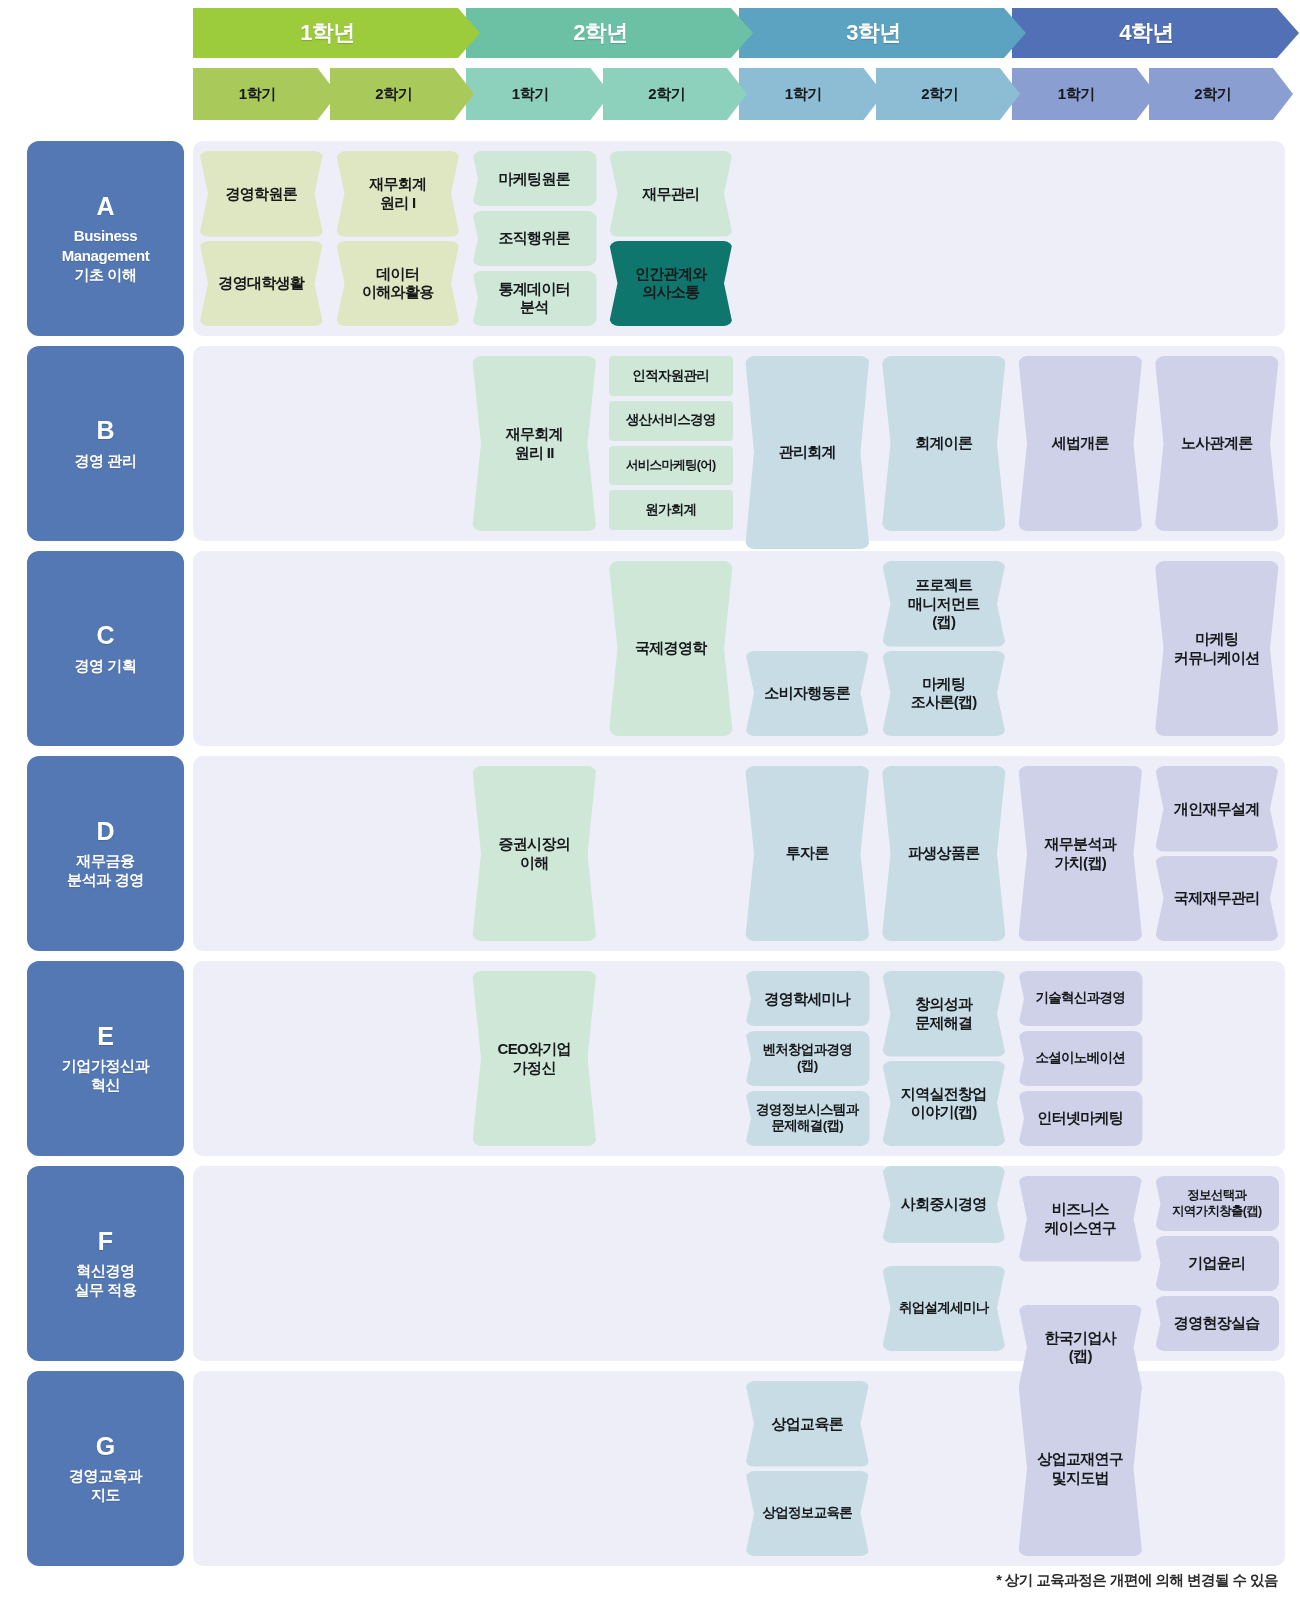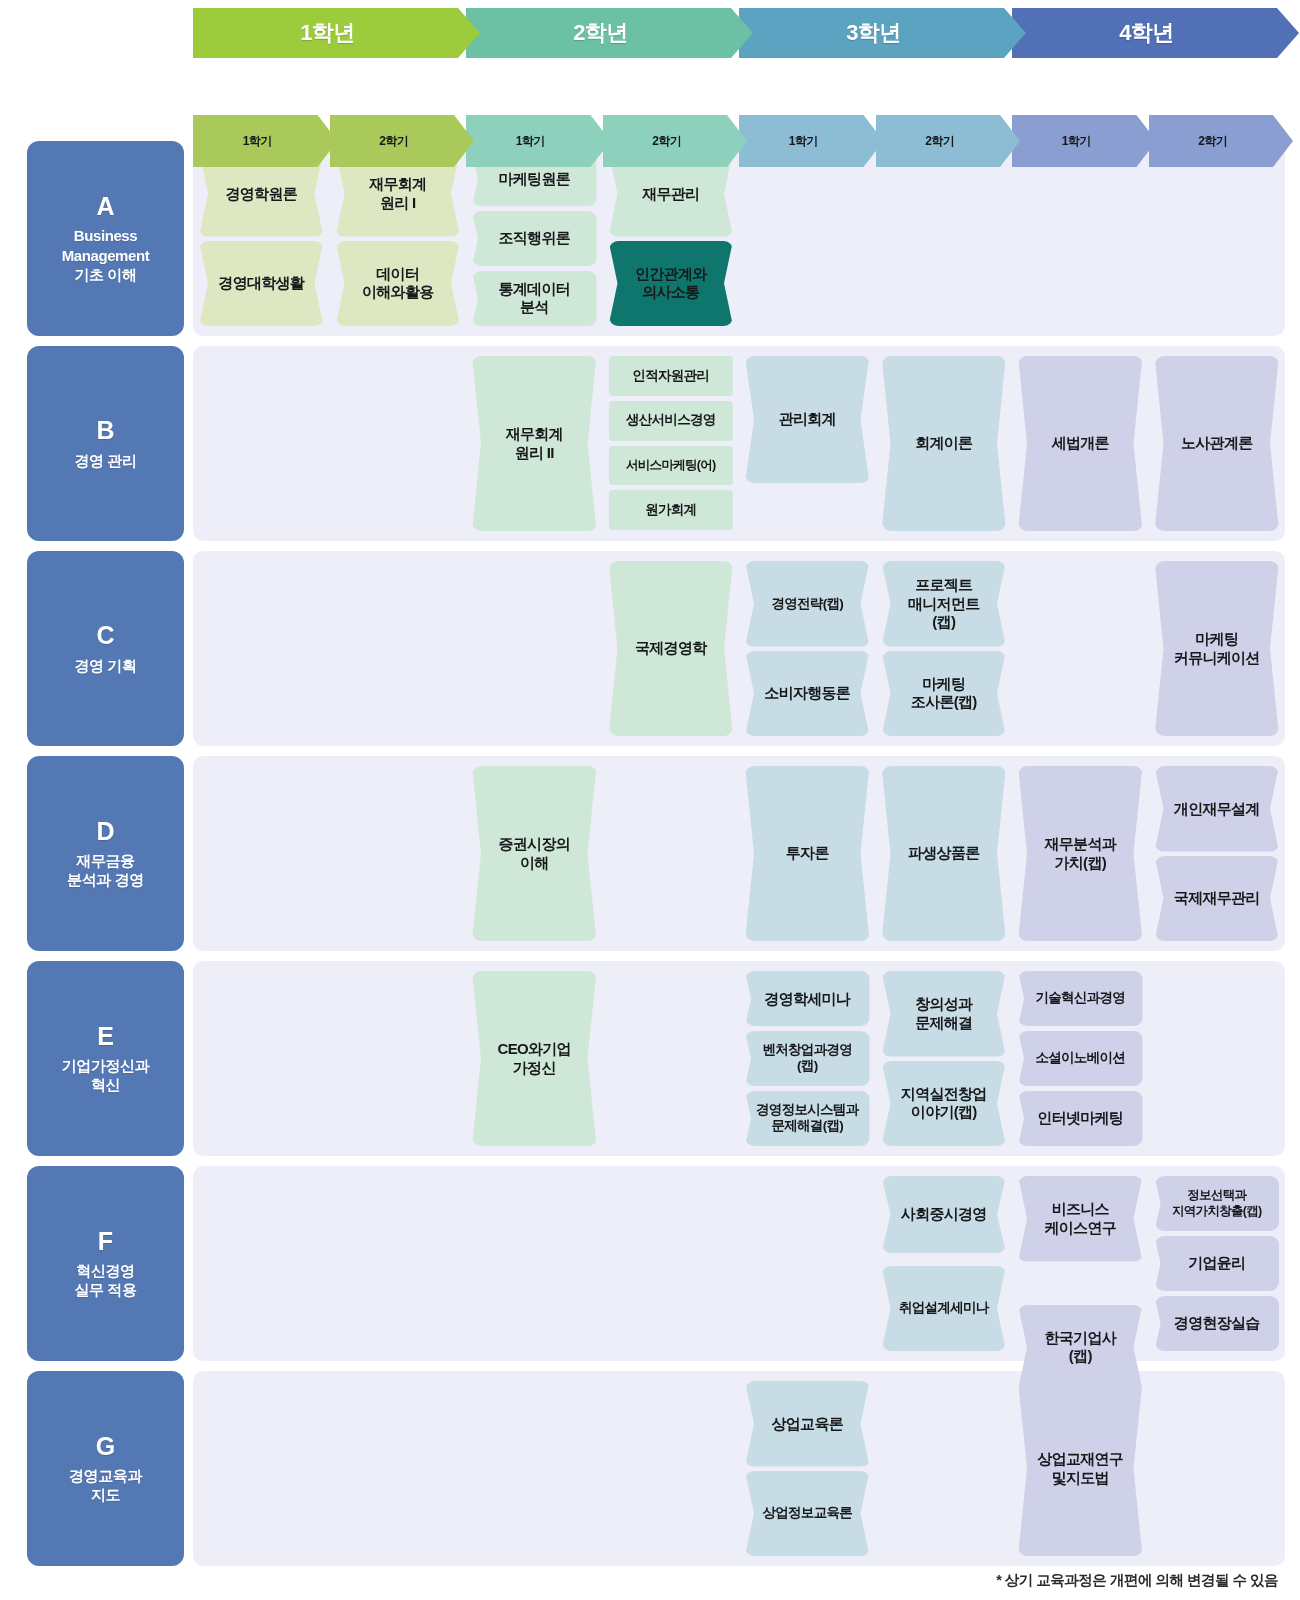--- a/index.html
+++ b/index.html
@@ -59,27 +59,26 @@
     height: 52px;
   }
   .sem-chev {
     position: absolute;
     top: 0;
     height: 52px;
     width: 129px;
     display: flex;
     align-items: center;
     justify-content: center;
-    font-size: 12px;
+    font-size: 15px;
     font-weight: bold;
     color: #16181a;
     letter-spacing: -0.5px;
     -webkit-clip-path: polygon(0 0, calc(100% - 20px) 0, 100% 50%, calc(100% - 20px) 100%, 0 100%, 0 100%);
     clip-path: polygon(0 0, calc(100% - 20px) 0, 100% 50%, calc(100% - 20px) 100%, 0 100%, 0 100%);
-    margin-top: 47px;
   }
   .sem-chev > span { transform: translateX(-8px); }
 
   
   .row {
     position: absolute;
     left: 0;
     width: 1300px;
   }
   .row-label {
@@ -239,34 +238,33 @@
           <div class="letter">B</div>
           <div class="caption">경영 관리</div>
         </div>
         <div class="row-band" style="height: 195px; background: rgb(237, 238, 247);">
           <div class="tile tall" style="left: 279px; width: 124.5px; top: 10px; height: 175px; background: rgb(207, 231, 215); z-index: 5;">재무회계
 원리 II</div>
           <div class="tile flat small" style="left: 415.5px; width: 124.5px; top: 10px; height: 39.75px; background: rgb(207, 231, 215); z-index: 5;">인적자원관리</div>
           <div class="tile small flat" style="left: 415.5px; width: 124.5px; top: 54.75px; height: 39.75px; background: rgb(207, 231, 215); z-index: 5;">생산서비스경영</div>
           <div class="tile xsmall flat small" style="left: 415.5px; width: 124.5px; top: 99.5px; height: 39.75px; background: rgb(207, 231, 215); z-index: 5;">서비스마케팅(어)</div>
           <div class="tile flat small" style="left: 415.5px; width: 124.5px; top: 144.25px; height: 39.75px; background: rgb(207, 231, 215); z-index: 5;">원가회계</div>
-          <div class="tile tall" style="left: 552px; width: 124.5px; top: 10px; height: 127px; background: rgb(199, 220, 229); z-index: 5;">관리회계</div>
+          <div class="tile tall" style="left: 552px; width: 124.5px; top: 10px; height: 193px; background: rgb(199, 220, 229); z-index: 5;">관리회계</div>
           <div class="tile tall" style="left: 688.5px; width: 124.5px; top: 10px; height: 175px; background: rgb(199, 220, 229); z-index: 5;">회계이론</div>
           <div class="tile tall" style="left: 825px; width: 124.5px; top: 10px; height: 175px; background: rgb(207, 209, 232); z-index: 5;">세법개론</div>
           <div class="tile tall" style="left: 961.5px; width: 124.5px; top: 10px; height: 175px; background: rgb(207, 209, 232); z-index: 5;">노사관계론</div>
         </div>
       </div>
       <div class="row" style="top: 545px; height: 207px;">
         <div class="row-label" style="height: 195px; background: rgb(84, 120, 180);">
           <div class="letter">C</div>
           <div class="caption">경영 기획</div>
         </div>
         <div class="row-band" style="height: 195px; background: rgb(237, 238, 247);">
           <div class="tile tall" style="left: 415.5px; width: 124.5px; top: 10px; height: 175px; background: rgb(207, 231, 215); z-index: 5;">국제경영학</div>
-          <div class="tile tall small" style="left: 552px; width: 124.5px; top: 10px; height: 85.5px; background: rgb(199, 220, 229); z-index: 5;">경영전략(캡)</div>
           <div class="tile tall" style="left: 552px; width: 124.5px; top: 99.5px; height: 85.5px; background: rgb(199, 220, 229); z-index: 5;">소비자행동론</div>
           <div class="tile tall" style="left: 688.5px; width: 124.5px; top: 10px; height: 85.5px; background: rgb(199, 220, 229); z-index: 5;">프로젝트
 매니저먼트
 (캡)</div>
           <div class="tile tall" style="left: 688.5px; width: 124.5px; top: 99.5px; height: 85.5px; background: rgb(199, 220, 229); z-index: 5;">마케팅
 조사론(캡)</div>
           <div class="tile tall" style="left: 961.5px; width: 124.5px; top: 10px; height: 175px; background: rgb(207, 209, 232); z-index: 5;">마케팅
 커뮤니케이션</div>
         </div>
       </div>
@@ -310,21 +308,21 @@
           <div class="tile" style="left: 825px; width: 124.5px; top: 129.667px; height: 55.3333px; background: rgb(207, 209, 232); z-index: 5;">인터넷마케팅</div>
         </div>
       </div>
       <div class="row" style="top: 1160px; height: 207px;">
         <div class="row-label" style="height: 195px; background: rgb(84, 120, 180);">
           <div class="letter">F</div>
           <div class="caption">혁신경영
 실무 적용</div>
         </div>
         <div class="row-band" style="height: 195px; background: rgb(237, 238, 247);">
-          <div class="tile tall" style="left: 688.5px; width: 124.5px; top: 10px; height: 77px; background: rgb(199, 220, 229); z-index: 5;">사회중시경영</div>
+          <div class="tile tall" style="left: 688.5px; width: 124.5px; top: 0; height: 77px; background: rgb(199, 220, 229); z-index: 5;">사회중시경영</div>
           <div class="tile tall small" style="left: 688.5px; width: 124.5px; top: 99.5px; height: 85.5px; background: rgb(199, 220, 229); z-index: 5;">취업설계세미나</div>
           <div class="tile tall" style="left: 825px; width: 124.5px; top: 10px; height: 85.5px; background: rgb(207, 209, 232); z-index: 5;">비즈니스
 케이스연구</div>
           <div class="tile tall" style="left: 825px; width: 124.5px; top: 99.5px; height: 85.5px; background: rgb(207, 209, 232); z-index: 5; margin-top: 39px;">한국기업사
 (캡)</div>
           <div class="tile xsmall" style="left: 961.5px; width: 124.5px; top: 10px; height: 55.3333px; background: rgb(207, 209, 232); z-index: 5;">정보선택과
 지역가치창출(캡)</div>
           <div class="tile" style="left: 961.5px; width: 124.5px; top: 69.8333px; height: 55.3333px; background: rgb(207, 209, 232); z-index: 5;">기업윤리</div>
           <div class="tile" style="left: 961.5px; width: 124.5px; top: 129.667px; height: 55.3333px; background: rgb(207, 209, 232); z-index: 5;">경영현장실습</div>
         </div>

